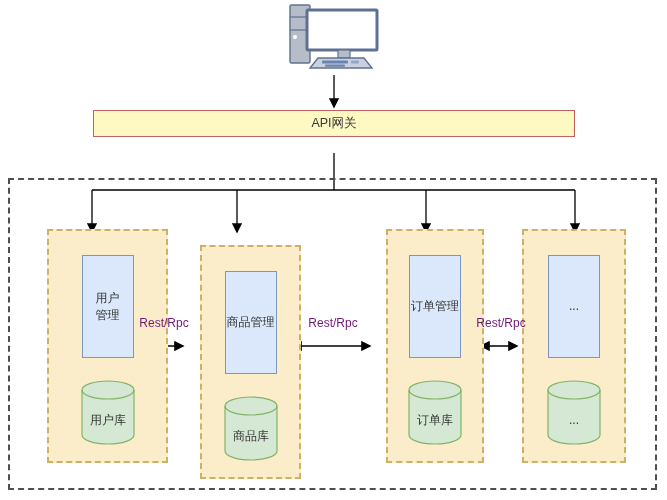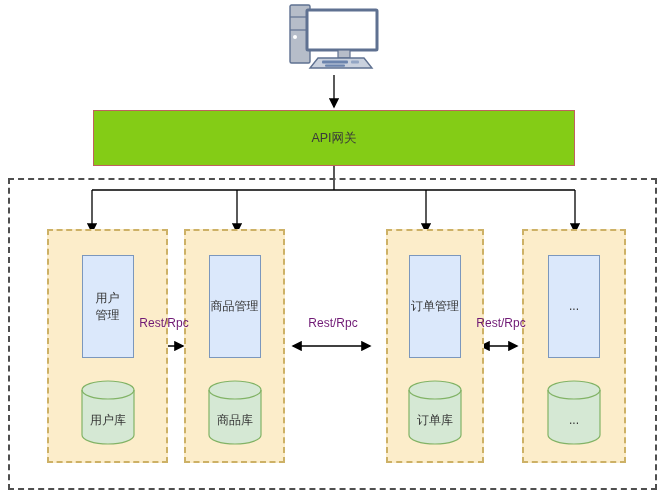--- a/index.html
+++ b/index.html
@@ -3,22 +3,22 @@
 <meta charset="utf-8">
 <style>
   html,body{margin:0;padding:0;background:#ffffff;}
   .canvas{
     position:relative;width:667px;height:500px;background:#ffffff;overflow:hidden;
     font-family:"Liberation Sans","DejaVu Sans",sans-serif;color:#333333;
   }
   svg.overlay{position:absolute;left:0;top:0;width:667px;height:500px;pointer-events:none;}
   svg.pc-icon{position:absolute;left:288px;top:4px;width:92px;height:70px;}
   .gateway{
-    position:absolute;left:93px;top:110px;width:482px;height:56px;box-sizing:border-box;
-    background:#84cc16;border:1.4px solid #c0615e;
+    position:absolute;left:93px;top:110px;width:482px;height:27px;box-sizing:border-box;
+    background:#fef9c3;border:1.4px solid #c0615e;
     display:flex;align-items:center;justify-content:center;
     font-size:12.5px;color:#3a3a3a;
   }
   .boundary{
     position:absolute;left:8px;top:178px;width:649px;height:312px;box-sizing:border-box;
     border:2px dashed #4f4f4f;background:transparent;
   }
   .group{
     position:absolute;top:229px;height:234px;box-sizing:border-box;
     background:#fcedca;border:2px dashed #cdb166;
@@ -98,21 +98,21 @@
       <span>用户
 管理</span>
     </div>
     <svg class="db" viewBox="0 0 54 66">
       <path class="shape" d="M1,10 a26,9 0 0 1 52,0 v45 a26,9 0 0 1 -52,0 z"></path>
       <path d="M1,10 a26,9 0 0 0 52,0" fill="none" stroke="#82b366" stroke-width="1.2"></path>
       <text x="27" y="44" text-anchor="middle">用户库</text>
     </svg>
   </div>
 
-  <div class="group" style="left:184px;width:101px;">
+  <div class="group" style="left:200px;width:101px;margin-top:16px;">
     <div class="service">
       <span>商品管理</span>
     </div>
     <svg class="db" viewBox="0 0 54 66">
       <path class="shape" d="M1,10 a26,9 0 0 1 52,0 v45 a26,9 0 0 1 -52,0 z"></path>
       <path d="M1,10 a26,9 0 0 0 52,0" fill="none" stroke="#82b366" stroke-width="1.2"></path>
       <text x="27" y="44" text-anchor="middle">商品库</text>
     </svg>
   </div>
 

